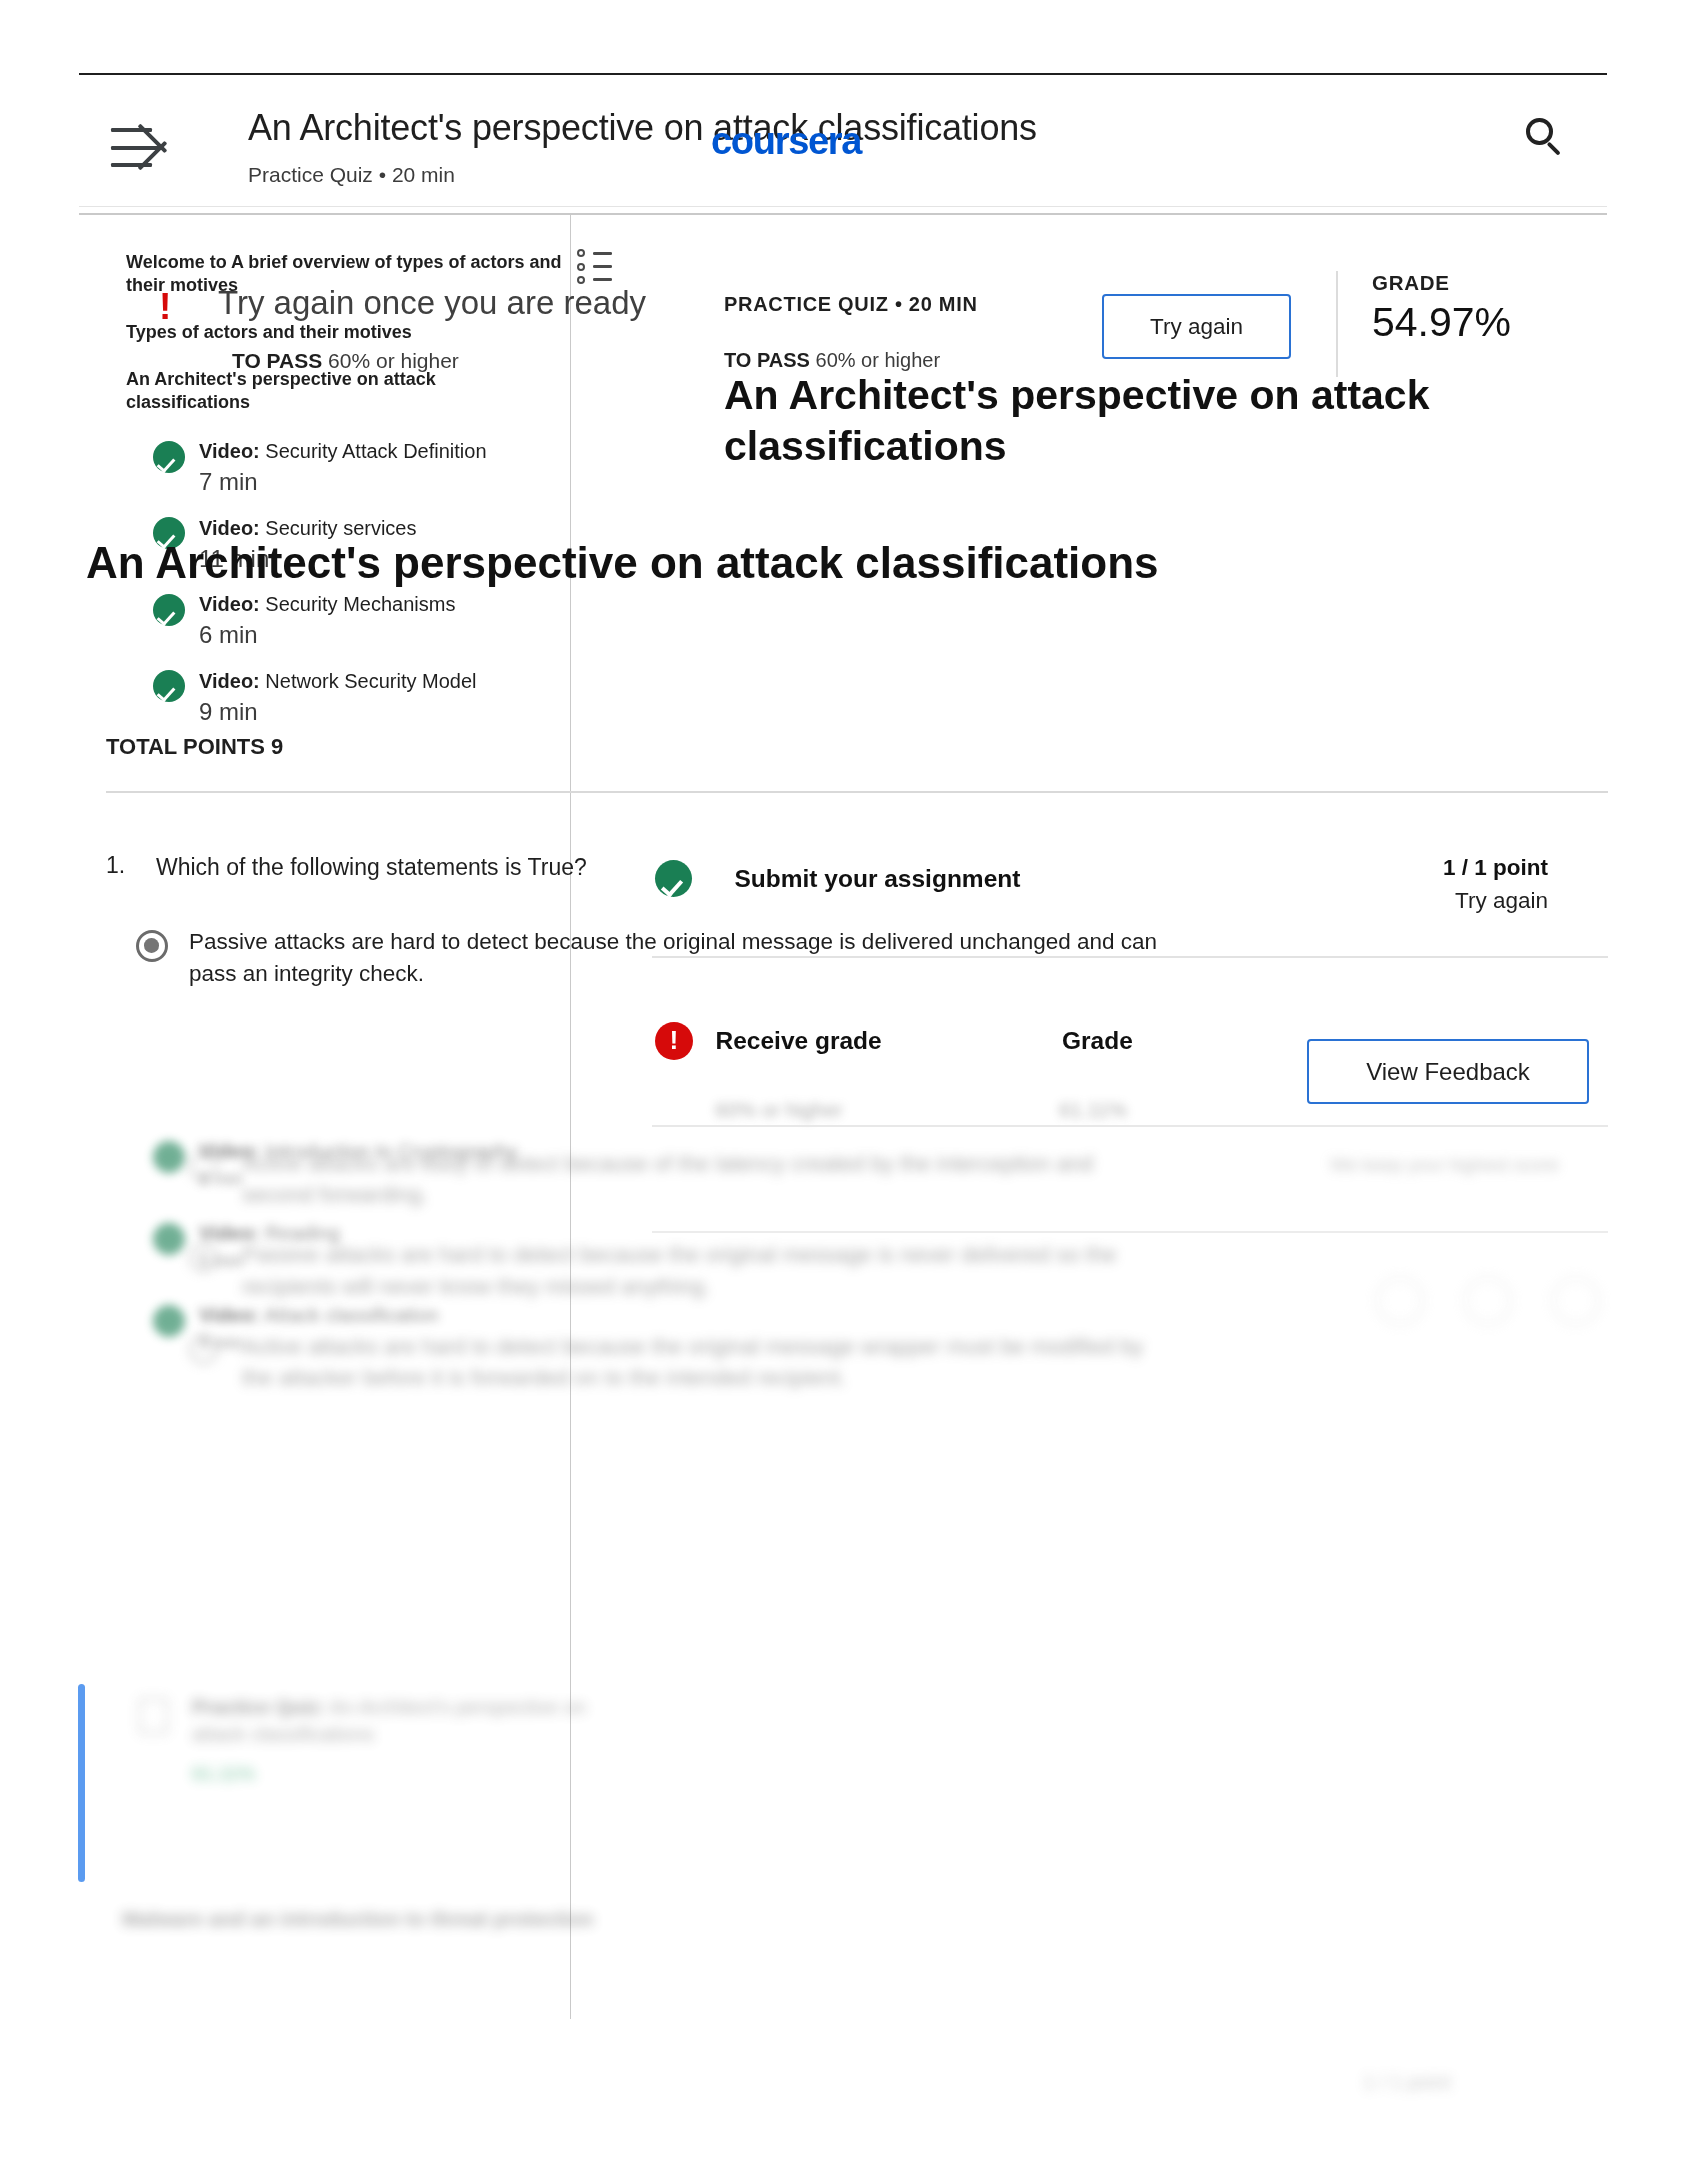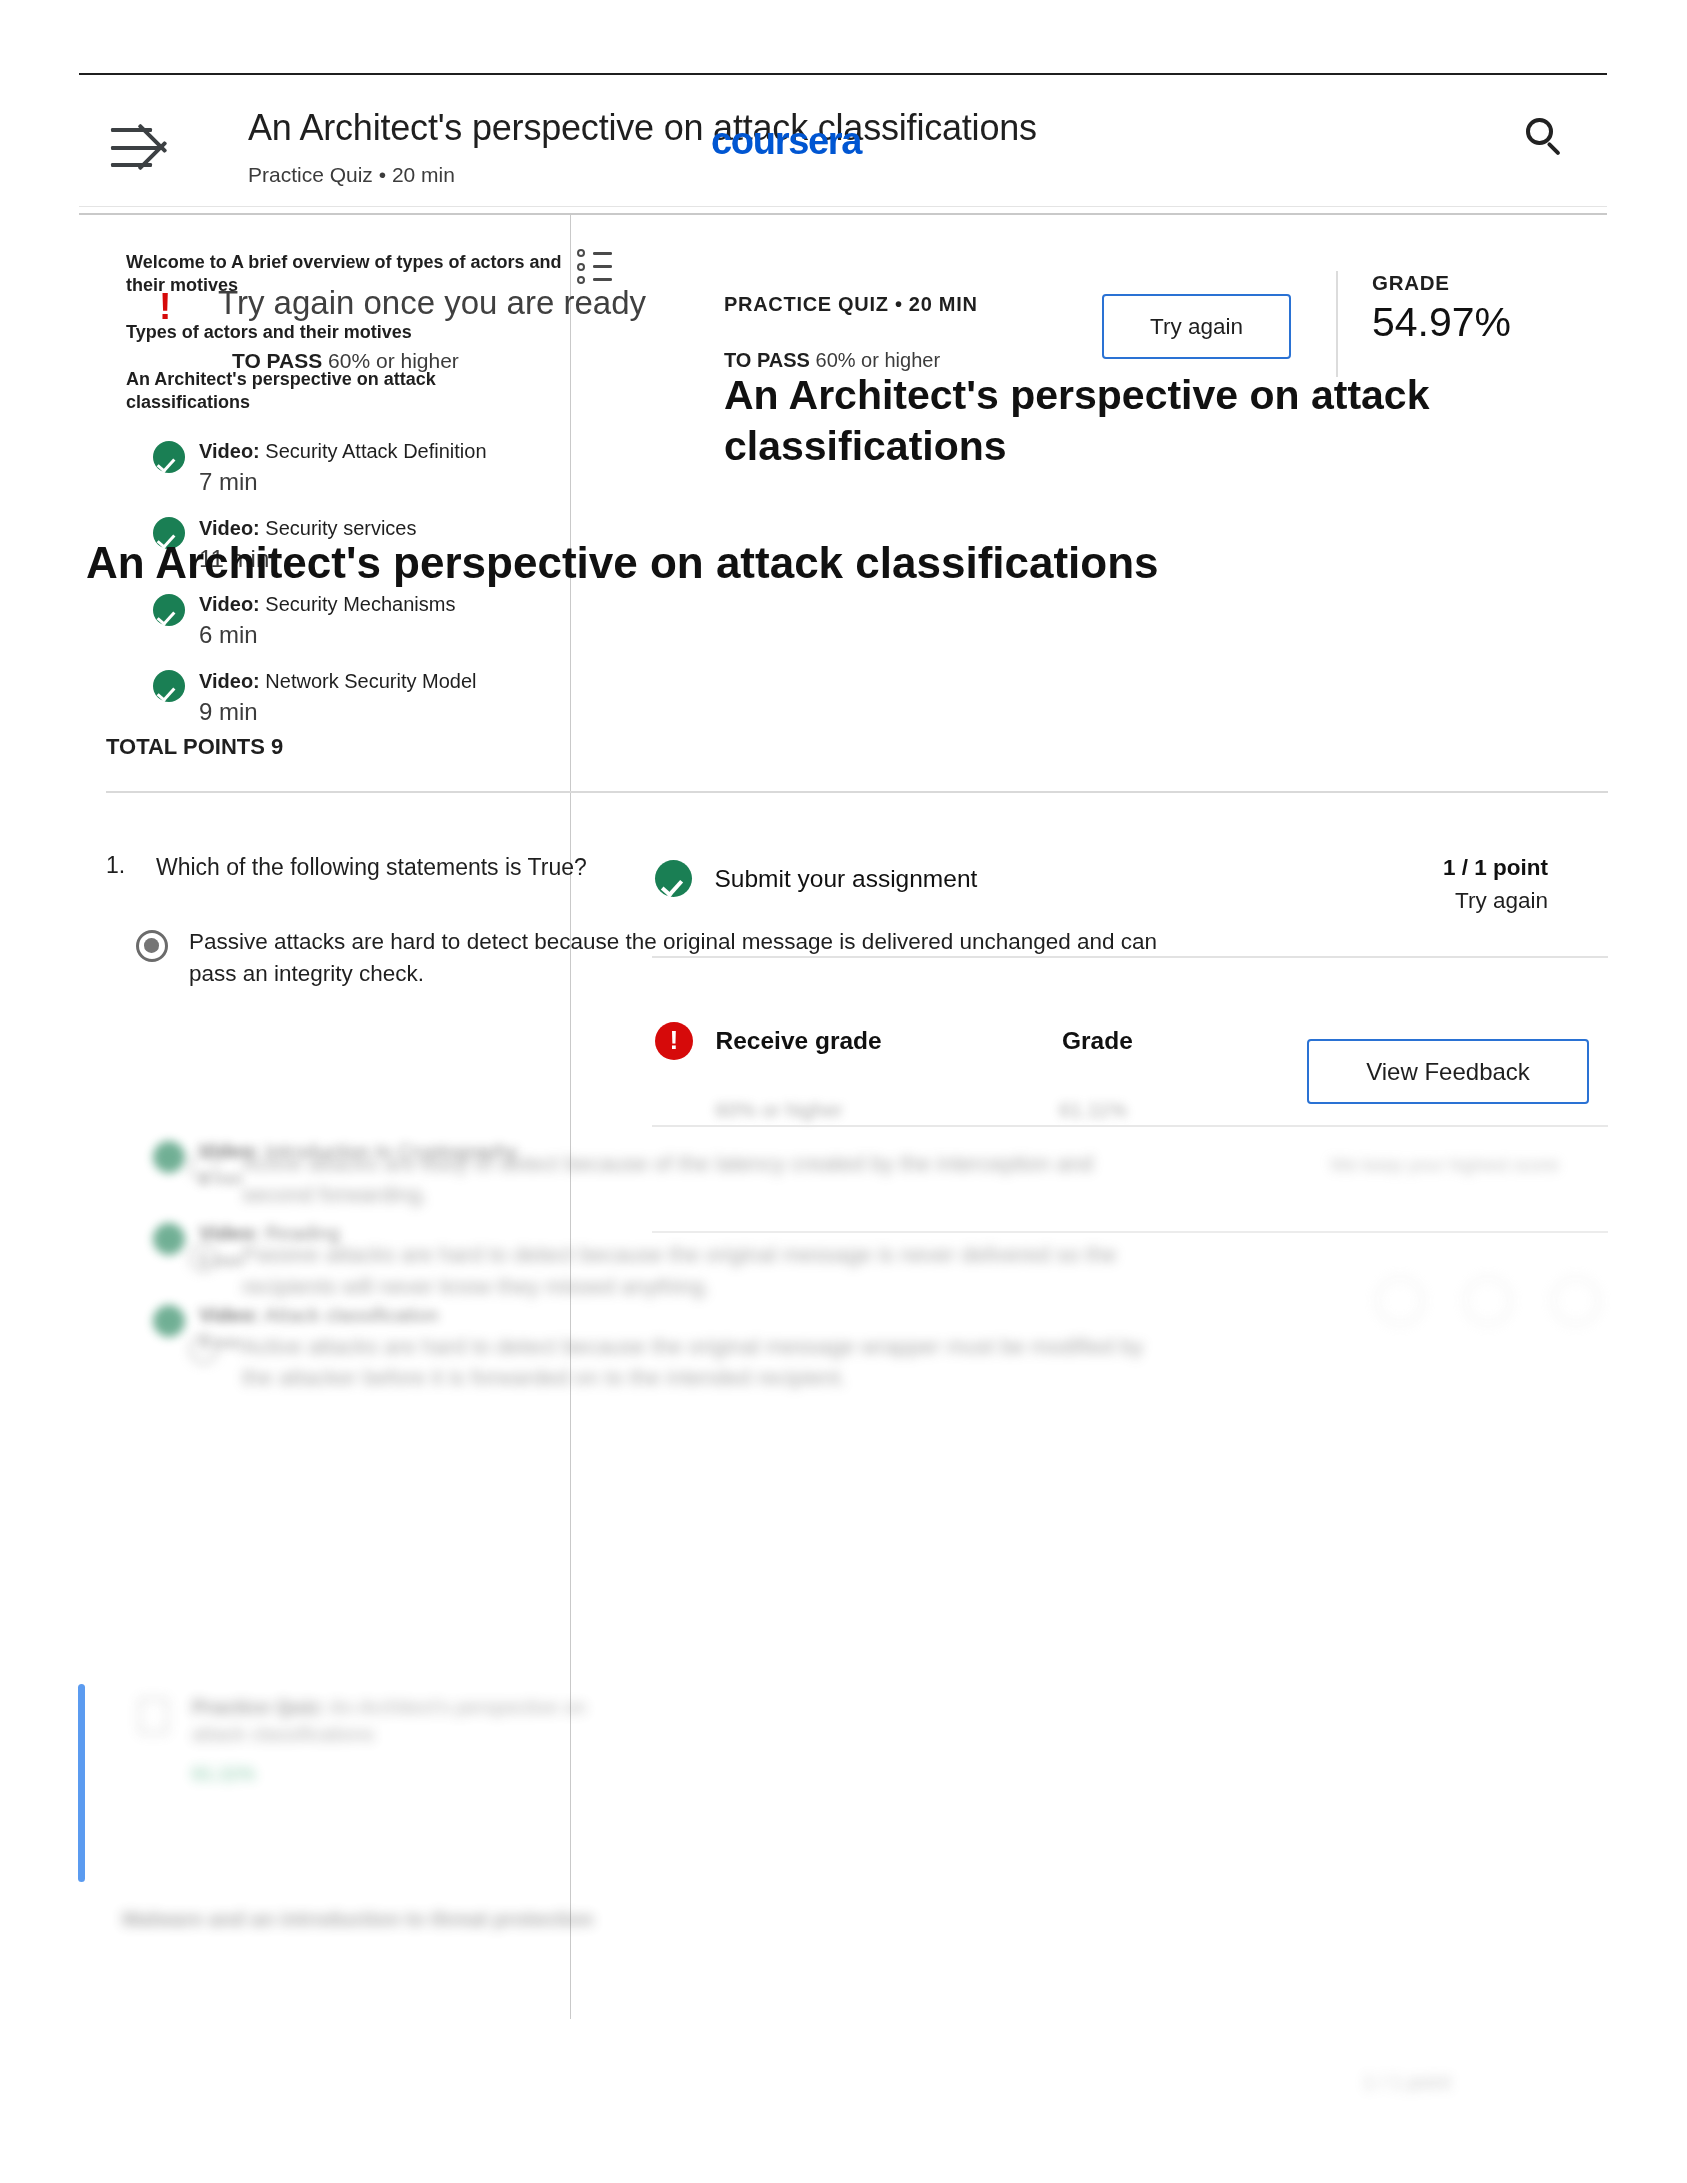--- a/index.html
+++ b/index.html
@@ -83,21 +83,21 @@
   .q1 .qtext{margin-left:50px;font-size:23px;line-height:1.35;color:#1f1f1f;}
 
   .opt1{position:absolute;left:136px;top:926px;width:1059px;z-index:4;}
   .radio{position:absolute;left:0;top:4px;width:32px;height:32px;border:3.3px solid #6b6b6b;border-radius:50%;box-sizing:border-box;}
   .radio .dot{position:absolute;left:5.3px;top:5.3px;width:14.6px;height:14.6px;border-radius:50%;background:#757575;}
   .opt1 .otext{margin-left:53px;font-size:22.5px;line-height:1.42;color:#1f1f1f;}
 
   .subrow{position:absolute;left:655px;top:860px;z-index:6;display:flex;align-items:center;}
   .subrow .chk2{position:relative;width:37px;height:37px;border-radius:50%;background:#1a7f54;margin-right:22.5px;}
   .subrow .chk2::after{content:"";position:absolute;left:10.6px;top:16px;width:8px;height:16px;border-right:4px solid #fff;border-bottom:4px solid #fff;transform:rotate(42deg);}
-  .subrow .stext{font-size:24.5px;font-weight:400;color:#111;white-space:nowrap;}
+  .subrow .stext{font-size:24.5px;font-weight:700;color:#111;white-space:nowrap;margin-left:20px;}
 
   .ptcol{position:absolute;left:1383px;top:855px;text-align:right;width:165px;z-index:6;}
   .ptcol .pt{font-size:22.5px;font-weight:700;color:#111;}
   .ptcol .ta{font-size:22.5px;color:#1f1f1f;margin-top:6.6px;}
 
   .rule-d{position:absolute;left:652px;top:956px;width:956px;height:2px;background:#e2e2e2;}
   .rule-e{position:absolute;left:652px;top:1125px;width:956px;height:2px;background:#e8e8e8;}
   .rule-f{position:absolute;left:652px;top:1231px;width:956px;height:2px;background:#ececec;}
 
   .rgrow{position:absolute;left:655px;top:1022px;z-index:6;display:flex;align-items:center;}

